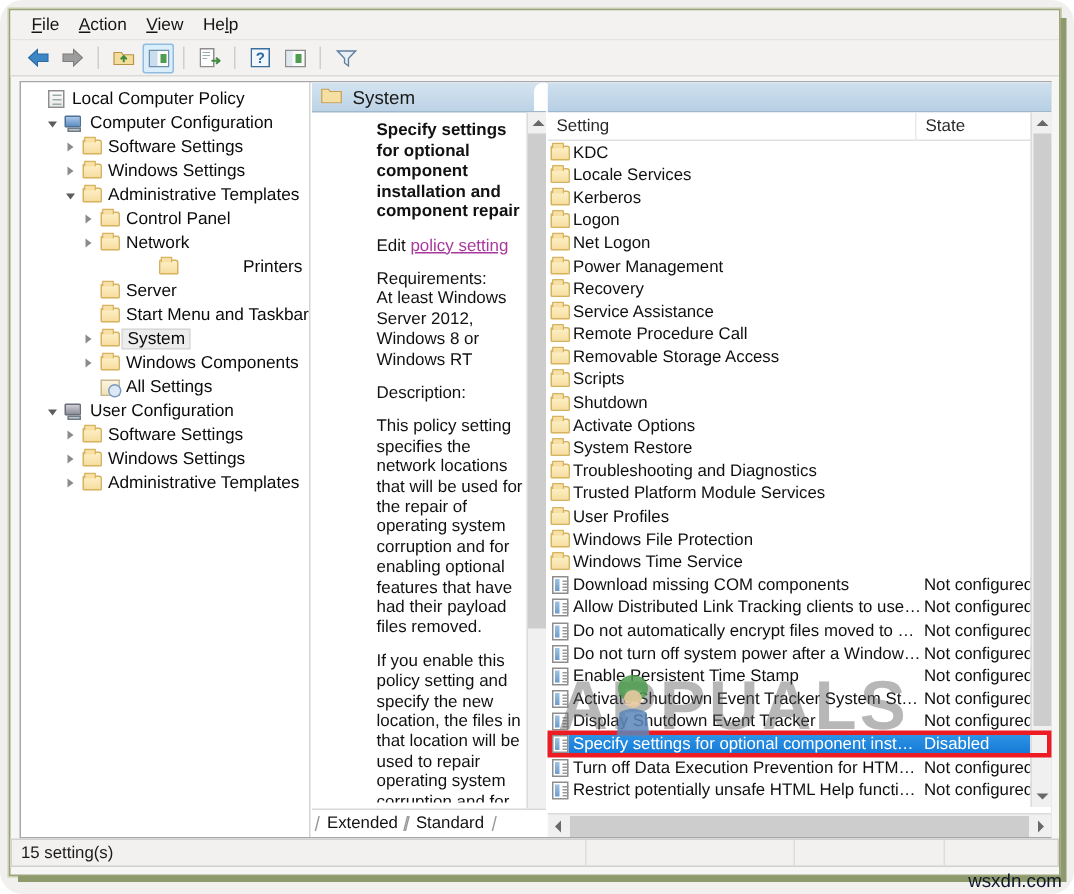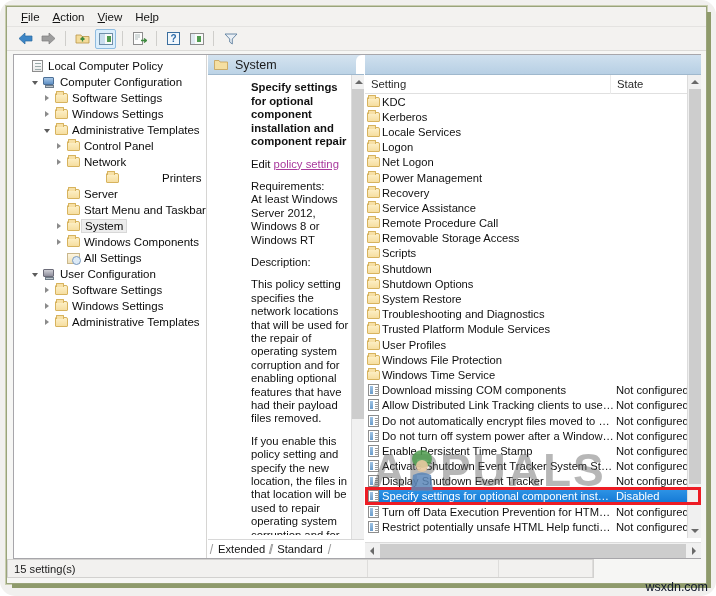--- a/index.html
+++ b/index.html
@@ -678,34 +678,34 @@
               <span class="ricon">
                 <span class="folder"></span>
               </span>
               <span class="rname">KDC</span>
               <span class="rstate"></span>
             </div>
             <div class="row">
               <span class="ricon">
                 <span class="folder"></span>
               </span>
+              <span class="rname">Locale Services</span>
+              <span class="rstate"></span>
+            </div>
+            <div class="row">
+              <span class="ricon">
+                <span class="folder"></span>
+              </span>
               <span class="rname">Kerberos</span>
               <span class="rstate"></span>
             </div>
             <div class="row">
               <span class="ricon">
                 <span class="folder"></span>
               </span>
-              <span class="rname">Locale Services</span>
-              <span class="rstate"></span>
-            </div>
-            <div class="row">
-              <span class="ricon">
-                <span class="folder"></span>
-              </span>
               <span class="rname">Logon</span>
               <span class="rstate"></span>
             </div>
             <div class="row">
               <span class="ricon">
                 <span class="folder"></span>
               </span>
               <span class="rname">Net Logon</span>
               <span class="rstate"></span>
             </div>
@@ -755,21 +755,21 @@
               <span class="ricon">
                 <span class="folder"></span>
               </span>
               <span class="rname">Shutdown</span>
               <span class="rstate"></span>
             </div>
             <div class="row">
               <span class="ricon">
                 <span class="folder"></span>
               </span>
-              <span class="rname">Shutdown Options</span>
+              <span class="rname">Activate Options</span>
               <span class="rstate"></span>
             </div>
             <div class="row">
               <span class="ricon">
                 <span class="folder"></span>
               </span>
               <span class="rname">System Restore</span>
               <span class="rstate"></span>
             </div>
             <div class="row">
@@ -897,21 +897,21 @@
           <div class="hsa">
               <span class="chev-right"></span>
             </div>
         </div>
       </div>
 
       <div class="red-box"></div>
 
     </div>
 
-    <div class="statusbar" style="left:0;bottom:5px;width:587px;">
+    <div class="statusbar" style="left:0;bottom:5px;width:699px;">
       <div class="sb-seg1">15 setting(s)</div>
       <div class="sb-seg2"></div>
       <div class="sb-seg3"></div>
       <div class="sb-seg4"></div>
     </div>
 
   </div>
 
   <div class="frame-shadow-r"></div>
   <div class="frame-shadow-b"></div>

